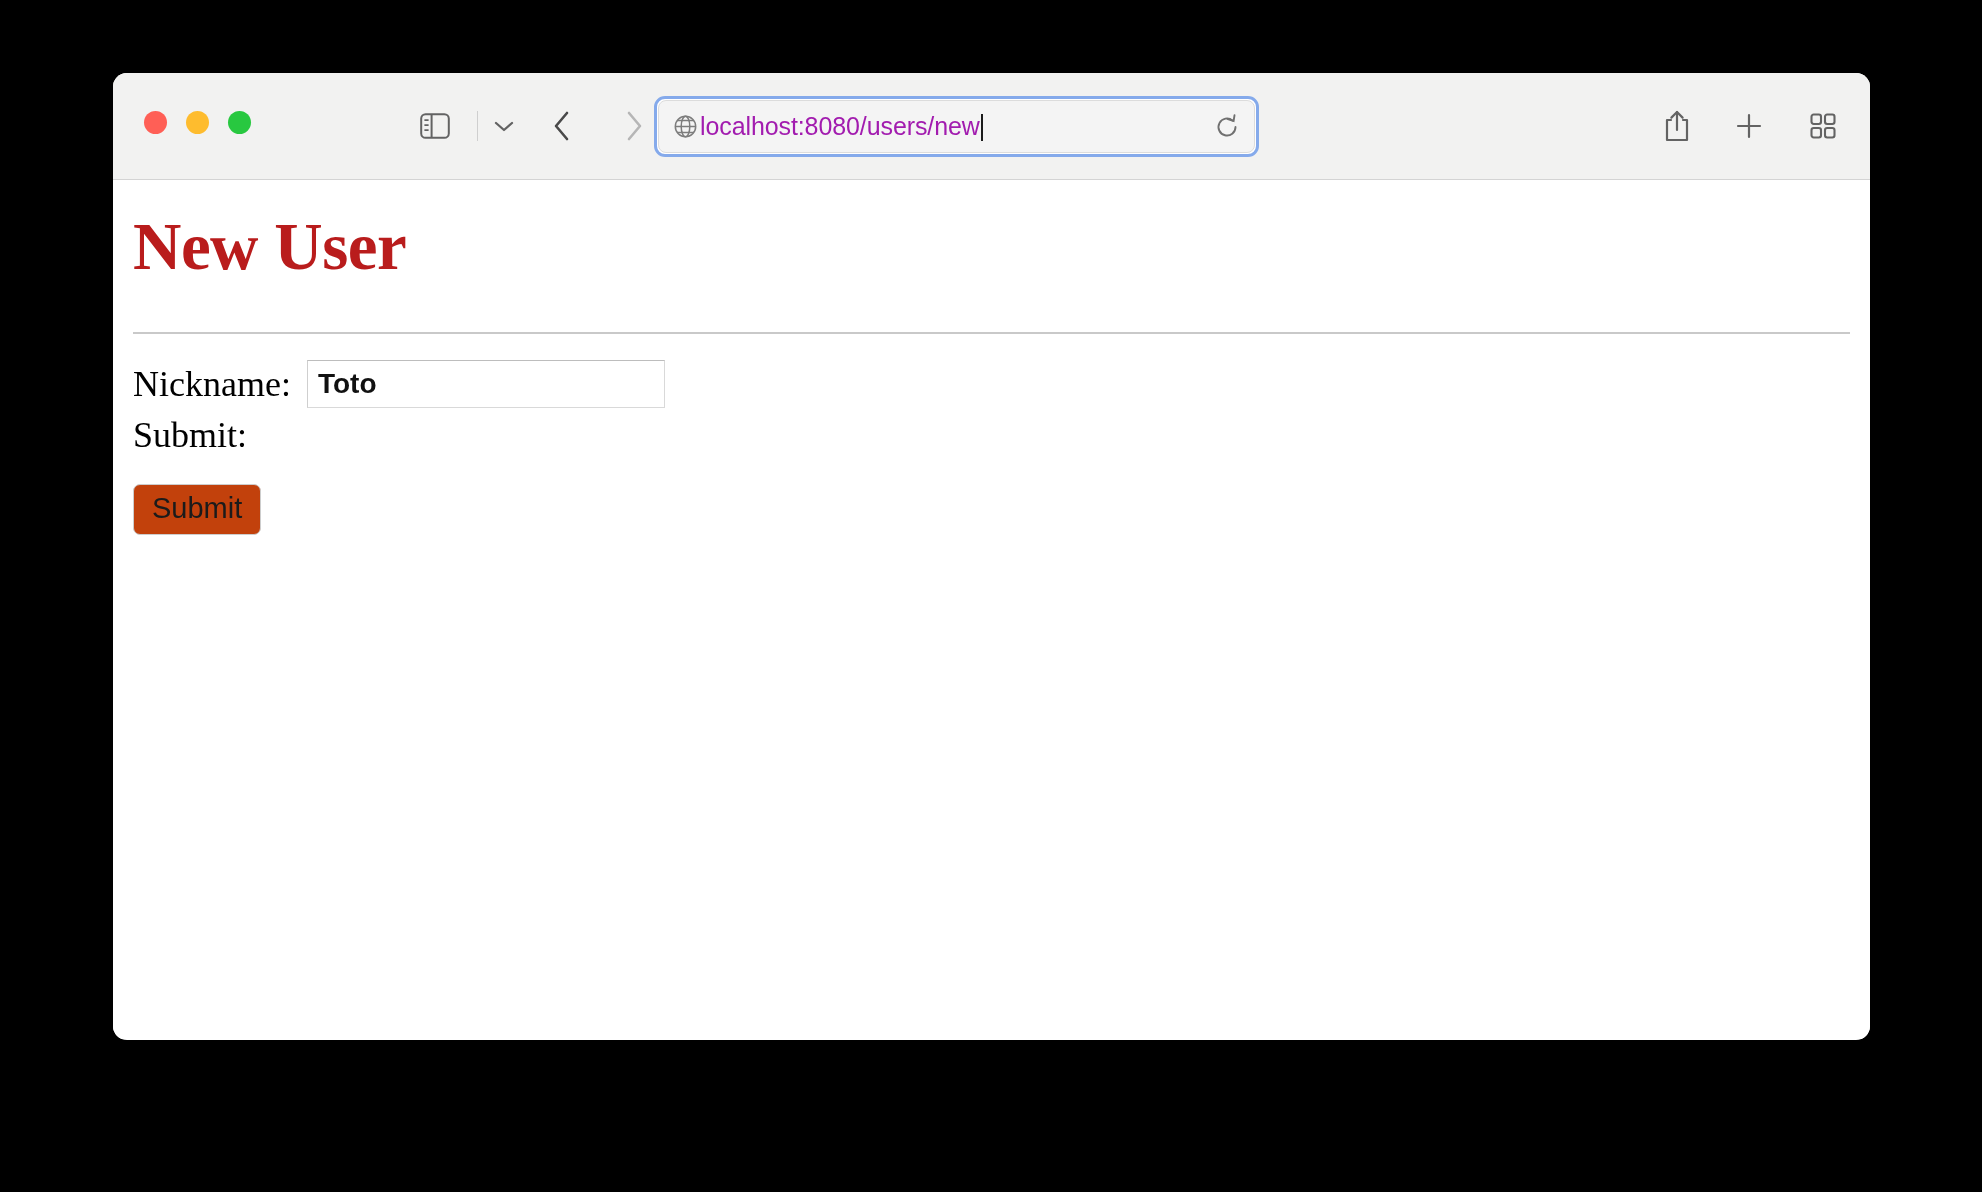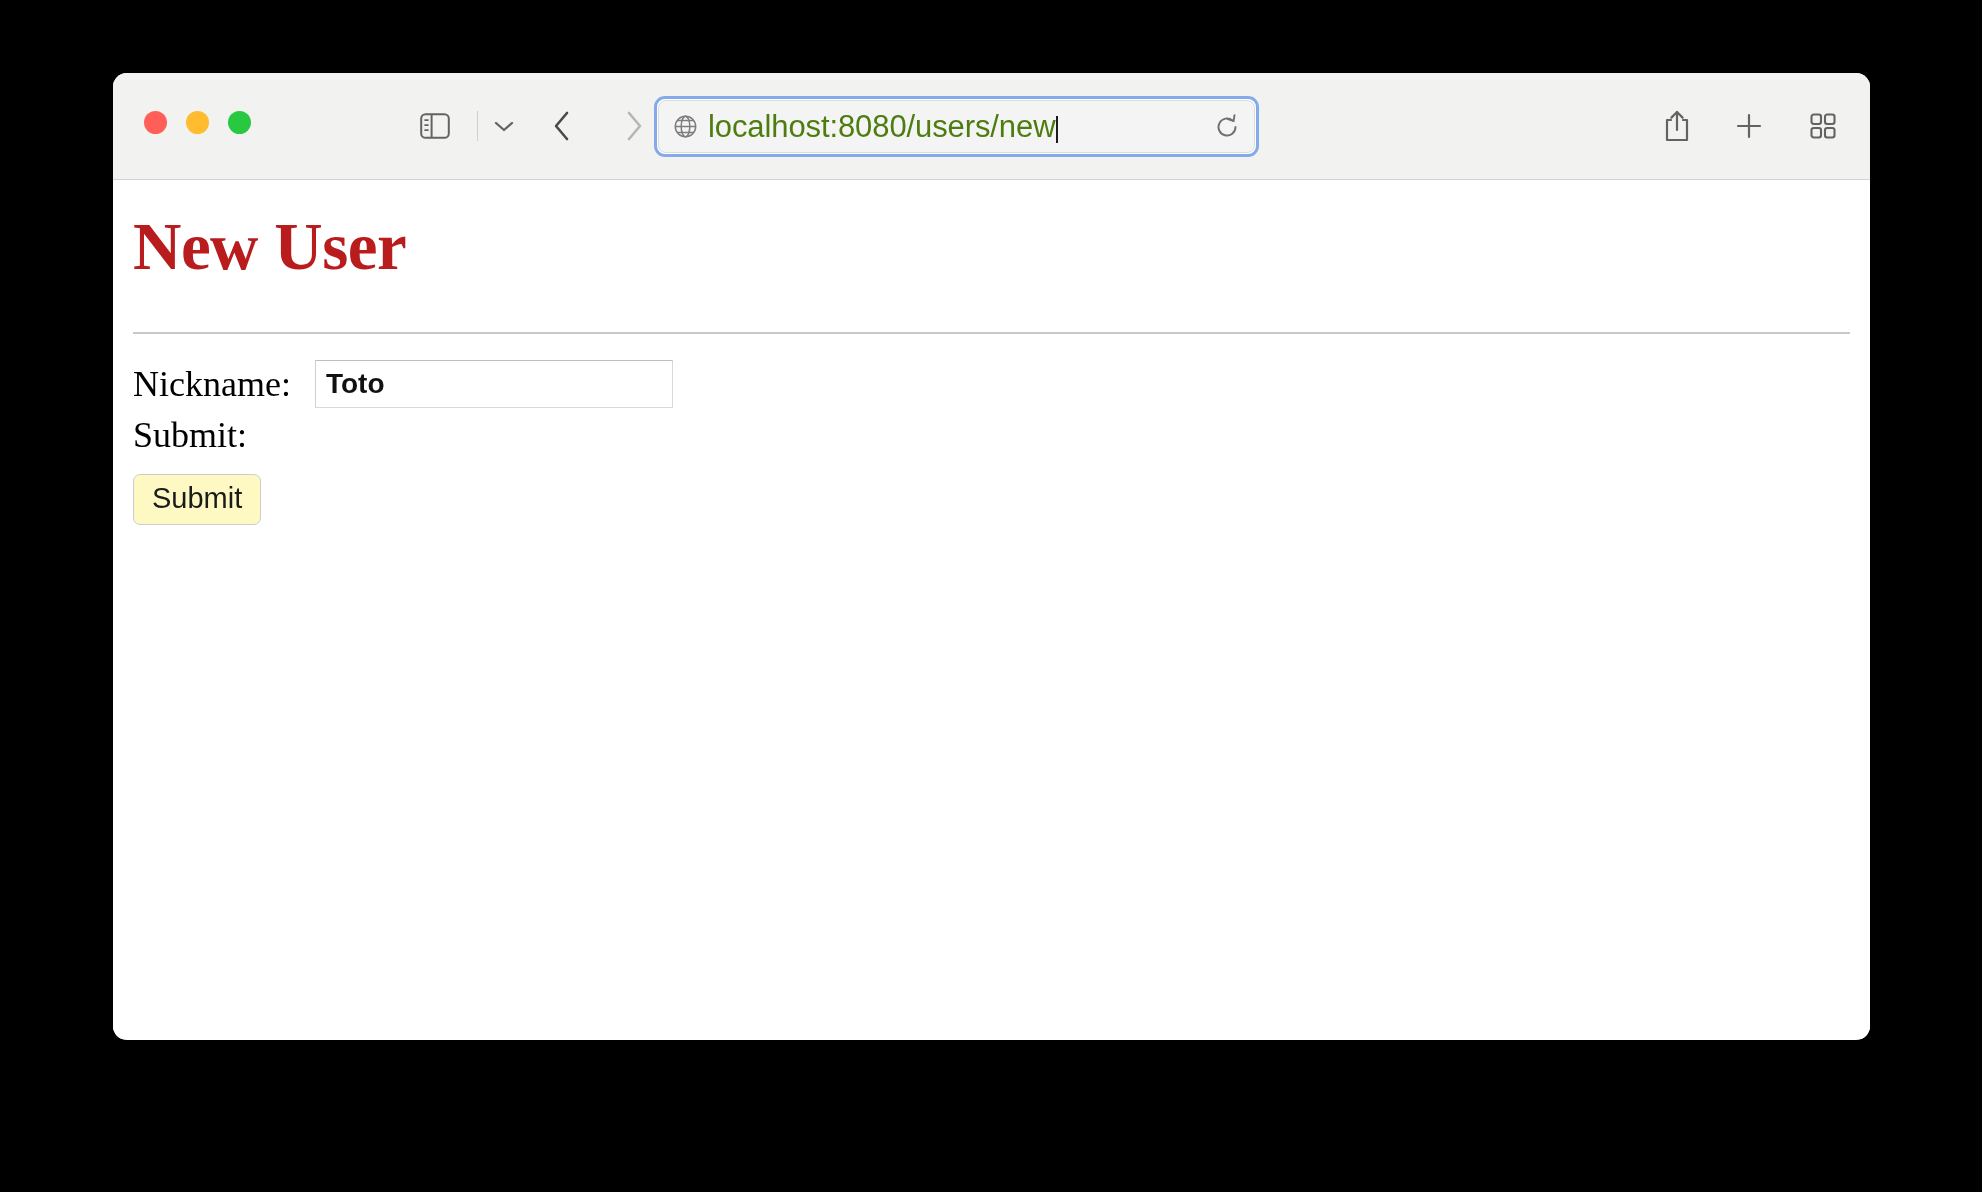--- a/index.html
+++ b/index.html
@@ -103,23 +103,23 @@
     background: #f4f4f4;
     border: 1px solid #dcdcdc;
     box-sizing: border-box;
     display: flex;
     align-items: center;
     padding: 0 10px 0 14px;
   }
   #globe-icon { flex: 0 0 auto; color: #7d7d7d; display: flex; align-items: center; }
   #url-text {
     flex: 1 1 auto;
-    margin-left: 10px;
-    font-size: 31px;
-    color: #4d7c0f;
+    margin-left: 2px;
+    font-size: 25px;
+    color: #a21caf;
     white-space: nowrap;
     overflow: hidden;
     letter-spacing: -0.1px;
     position: relative;
   }
   #url-caret {
     display: inline-block;
     width: 2px;
     height: 27px;
     background: #1b1b1b;
@@ -167,44 +167,44 @@
   }
   .form-row {
     display: flex;
     align-items: center;
     margin-bottom: 6px;
   }
   .field-label {
     font-family: "Liberation Serif", "DejaVu Serif", serif;
     font-size: 36px;
     color: #000000;
-    margin-right: 24px;
+    margin-right: 16px;
   }
   .text-input {
     font-family: "Liberation Sans", sans-serif;
     font-size: 28px;
     color: #111111;
     background: #ffffff;
     border: 1px solid #d9d9d9;
     border-top-color: #bdbdbd;
     border-left-color: #cfcfcf;
     padding: 6px 10px;
     box-sizing: border-box;
     height: 48px;
     outline: none;
   }
   #nickname-input { width: 358px; font-weight: bold; }
   #email-input    { width: 358px; }
 
   #submit-button {
-    margin-top: 12px;
+    margin-top: 22px;
     font-family: "Liberation Sans", sans-serif;
     font-size: 29px;
     color: #1b1b1b;
-    background: #fef9c3;
+    background: #c2410c;
     border: 1px solid #cdcdcd;
     border-radius: 7px;
     padding: 7px 18px 9px 18px;
     cursor: pointer;
   }
 </style>
 </head>
 <body>
 
 <div id="browser-window">

